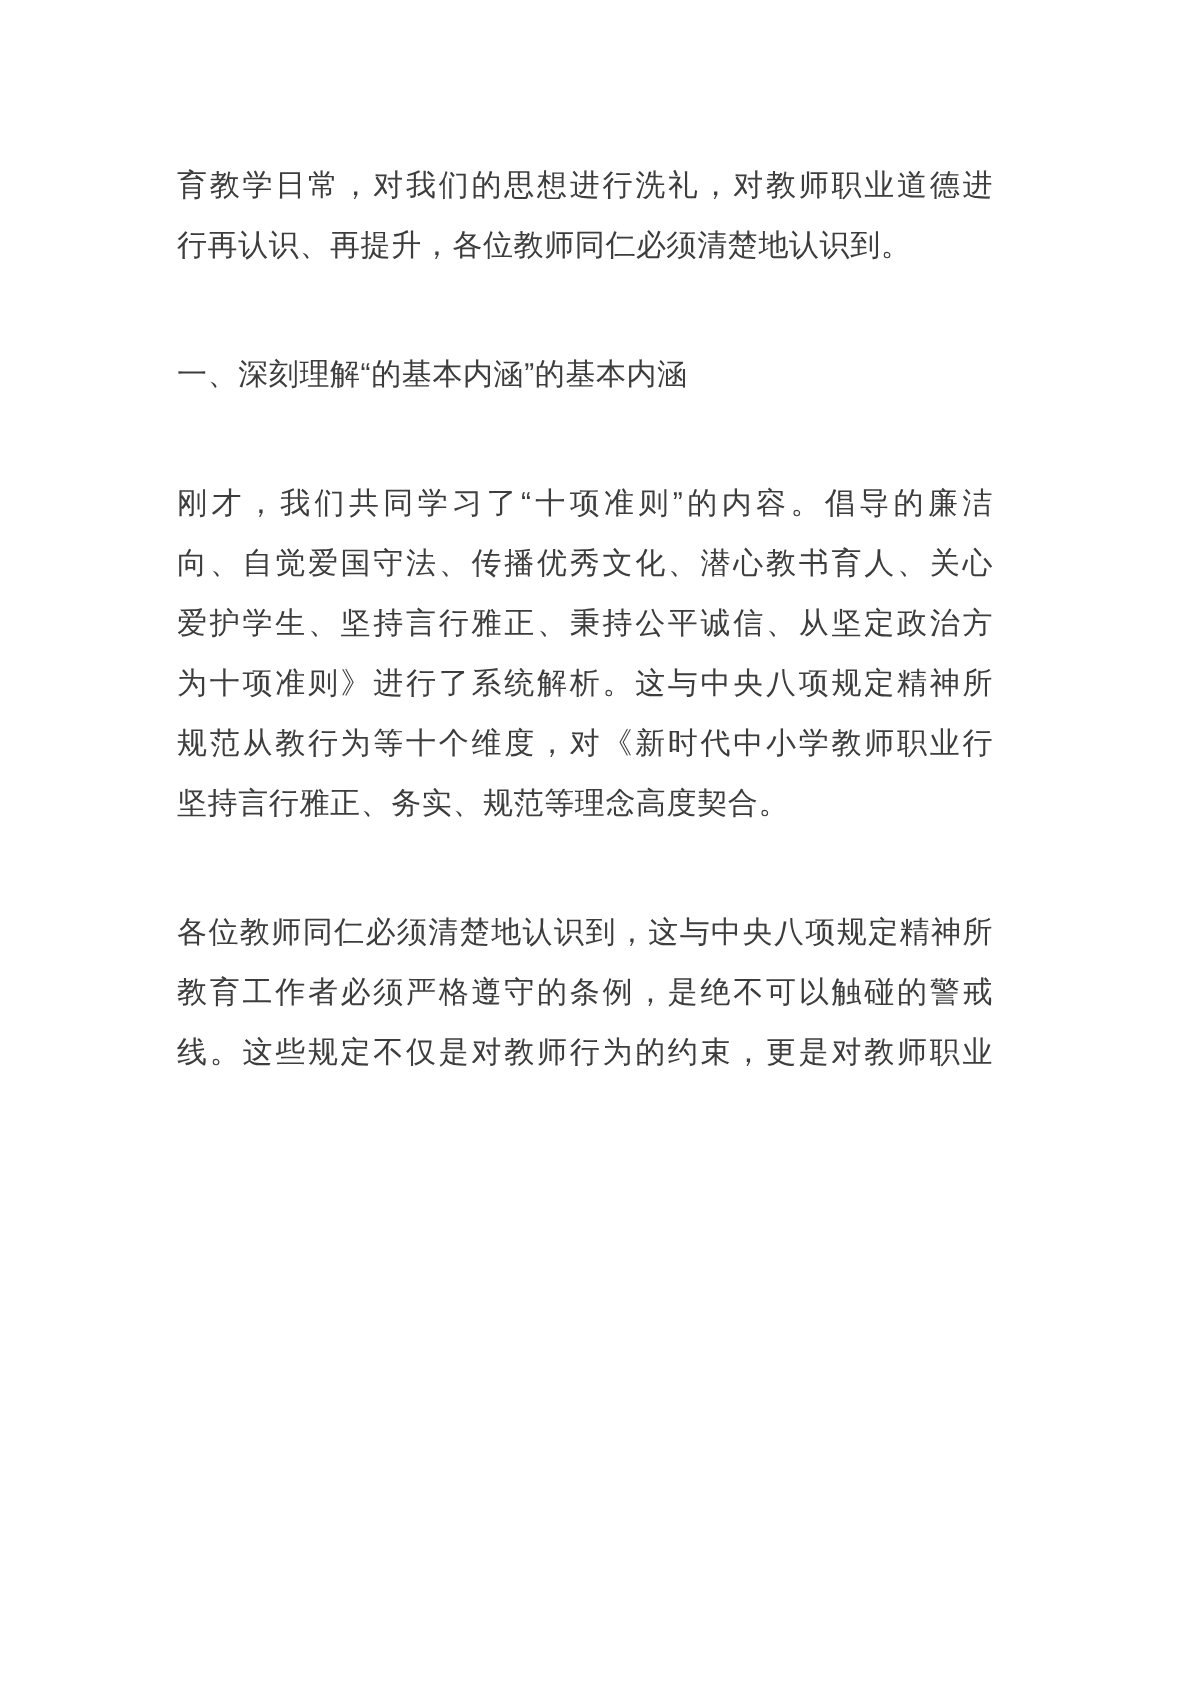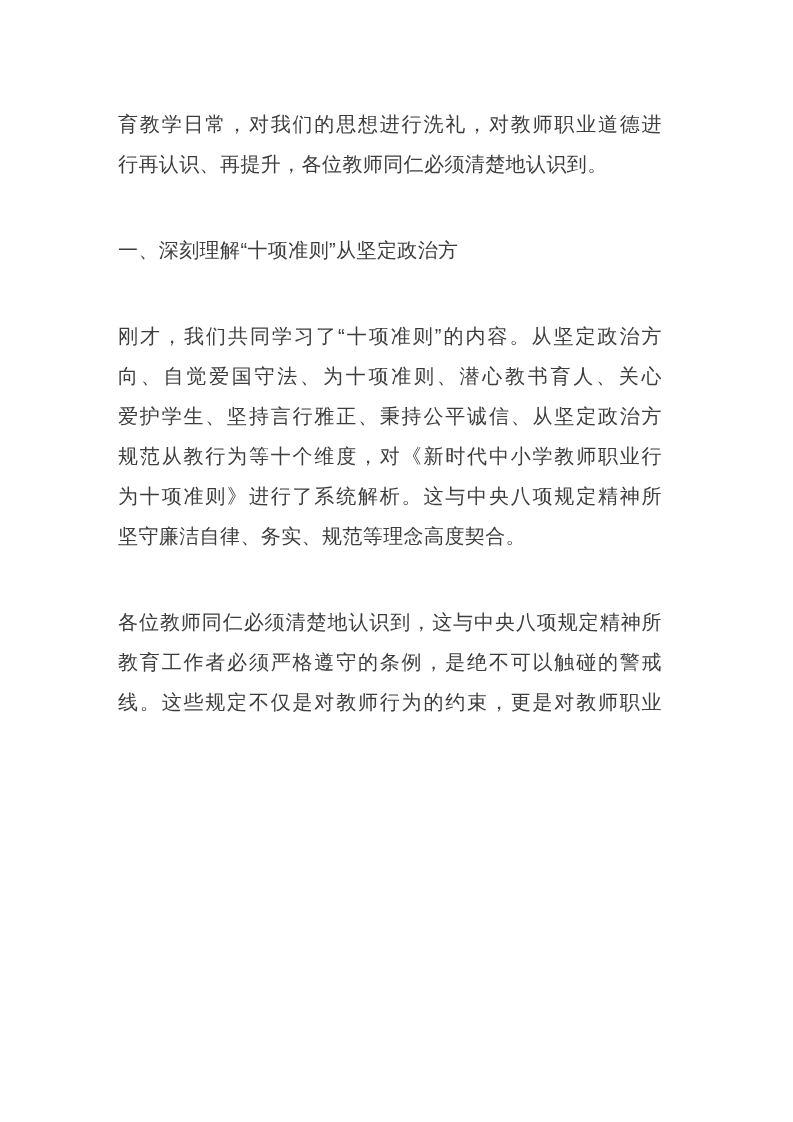--- a/index.html
+++ b/index.html
@@ -41,29 +41,29 @@
 </head>
 <body>
 
 <div class="page">
   <div>
       <div class="block paragraph">
         <div class="line fill">育教学日常，对我们的思想进行洗礼，对教师职业道德进</div>
         <div class="line">行再认识、再提升，各位教师同仁必须清楚地认识到。</div>
       </div>
       <div class="block heading">
-        <div class="line">一、深刻理解“十项准则”从坚定政治方</div>
+        <div class="line">一、深刻理解“的基本内涵”的基本内涵</div>
       </div>
       <div class="block paragraph">
-        <div class="line fill">刚才，我们共同学习了“十项准则”的内容。从坚定政治方</div>
-        <div class="line fill">向、自觉爱国守法、为十项准则、潜心教书育人、关心</div>
+        <div class="line fill">刚才，我们共同学习了“十项准则”的内容。倡导的廉洁</div>
+        <div class="line fill">向、自觉爱国守法、传播优秀文化、潜心教书育人、关心</div>
         <div class="line fill">爱护学生、坚持言行雅正、秉持公平诚信、从坚定政治方</div>
+        <div class="line fill">为十项准则》进行了系统解析。这与中央八项规定精神所</div>
         <div class="line fill">规范从教行为等十个维度，对《新时代中小学教师职业行</div>
-        <div class="line fill">为十项准则》进行了系统解析。这与中央八项规定精神所</div>
-        <div class="line">坚守廉洁自律、务实、规范等理念高度契合。</div>
+        <div class="line">坚持言行雅正、务实、规范等理念高度契合。</div>
       </div>
       <div class="block paragraph">
         <div class="line fill">各位教师同仁必须清楚地认识到，这与中央八项规定精神所</div>
         <div class="line fill">教育工作者必须严格遵守的条例，是绝不可以触碰的警戒</div>
         <div class="line fill">线。这些规定不仅是对教师行为的约束，更是对教师职业</div>
       </div>
     </div>
 </div>
 
 </body></html>

